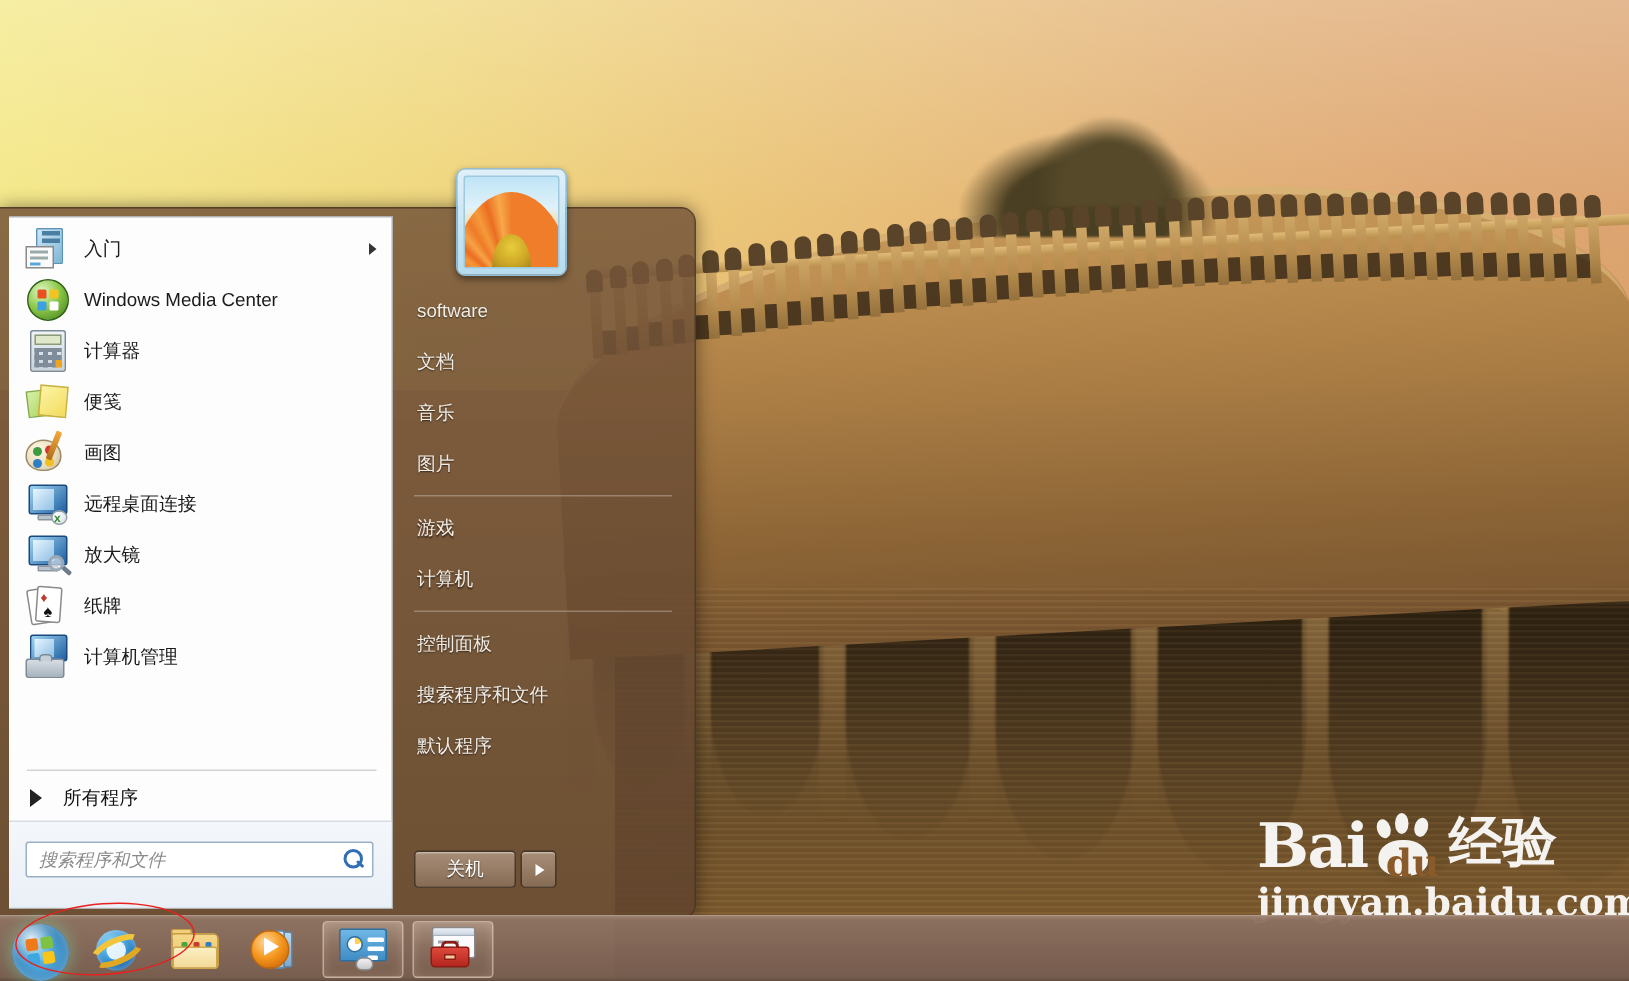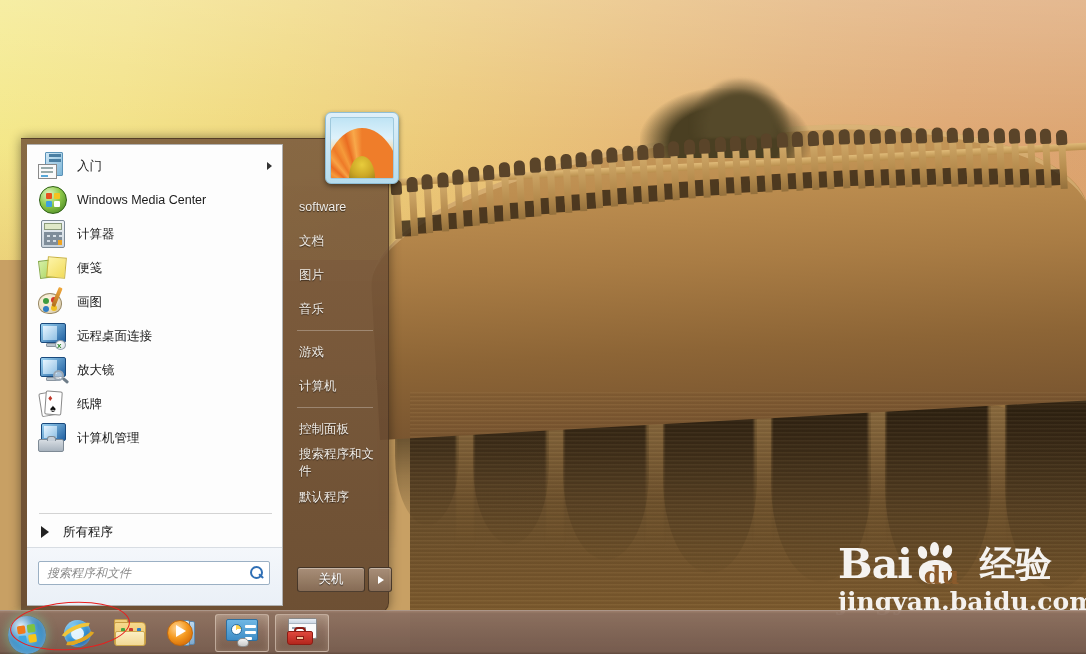--- a/index.html
+++ b/index.html
@@ -119,30 +119,30 @@
   .wm-paw i:nth-child(1){ left:3px;  top:3px;  width:9px;  height:13px; transform:rotate(-18deg);}
   .wm-paw i:nth-child(2){ left:15px; top:-1px; width:9px;  height:14px;}
   .wm-paw i:nth-child(3){ left:28px; top:2px;  width:9px;  height:13px; transform:rotate(16deg);}
   .wm-paw i:nth-child(4){ left:4px;  top:17px; width:33px; height:24px; border-radius:48% 48% 42% 42%;}
   .wm-du {
     position:absolute; left:9px; top:20px; font-size:25px; font-weight:bold;
     color:#8a5a2b; font-family:"DejaVu Serif","Liberation Serif",serif; line-height:1;
   }
   .wm-cn {
     font-size:36px; font-weight:bold; color:rgba(255,255,255,.93);
-    margin-left:18px; line-height:1;
+    margin-left:4px; line-height:1;font-family:Liberation Mono, monospace;
   }
   .wm-url {
     font-family:"DejaVu Serif","Liberation Serif",serif;
     font-size:25px; font-weight:bold; color:rgba(255,255,255,.92); margin-top:3px; line-height:1.1;
   }
 
   
   #start-menu {
-    position:absolute; left:0; top:138px; width:368px; height:475px;margin-left:21px;
+    position:absolute; left:0; top:138px; width:464px; height:475px;
   }
   .menu-frame {
     position:absolute; inset:0;
     background:linear-gradient(to bottom, rgba(118,86,58,.86), rgba(96,68,45,.88));
     border-radius:0 10px 10px 0;
     border:1px solid rgba(60,42,26,.55);
     border-left:none;
     box-shadow:0 0 12px rgba(0,0,0,.45);
   }
   .left-pane {
@@ -672,22 +672,22 @@
     <div class="avatar">
       <div class="avatar-inner">
         <div class="flower"></div>
         <div class="flower-core"></div>
       </div>
     </div>
 
     <div class="rp-list" id="right-list">
         <div class="ri">software</div>
         <div class="ri">文档</div>
+        <div class="ri">音乐</div>
         <div class="ri">图片</div>
-        <div class="ri">音乐</div>
         <div class="sep-right"></div>
         <div class="ri">游戏</div>
         <div class="ri">计算机</div>
         <div class="sep-right"></div>
         <div class="ri">控制面板</div>
         <div class="ri">搜索程序和文件</div>
         <div class="ri">默认程序</div>
       </div>
 
     <div class="shutdown-row">

